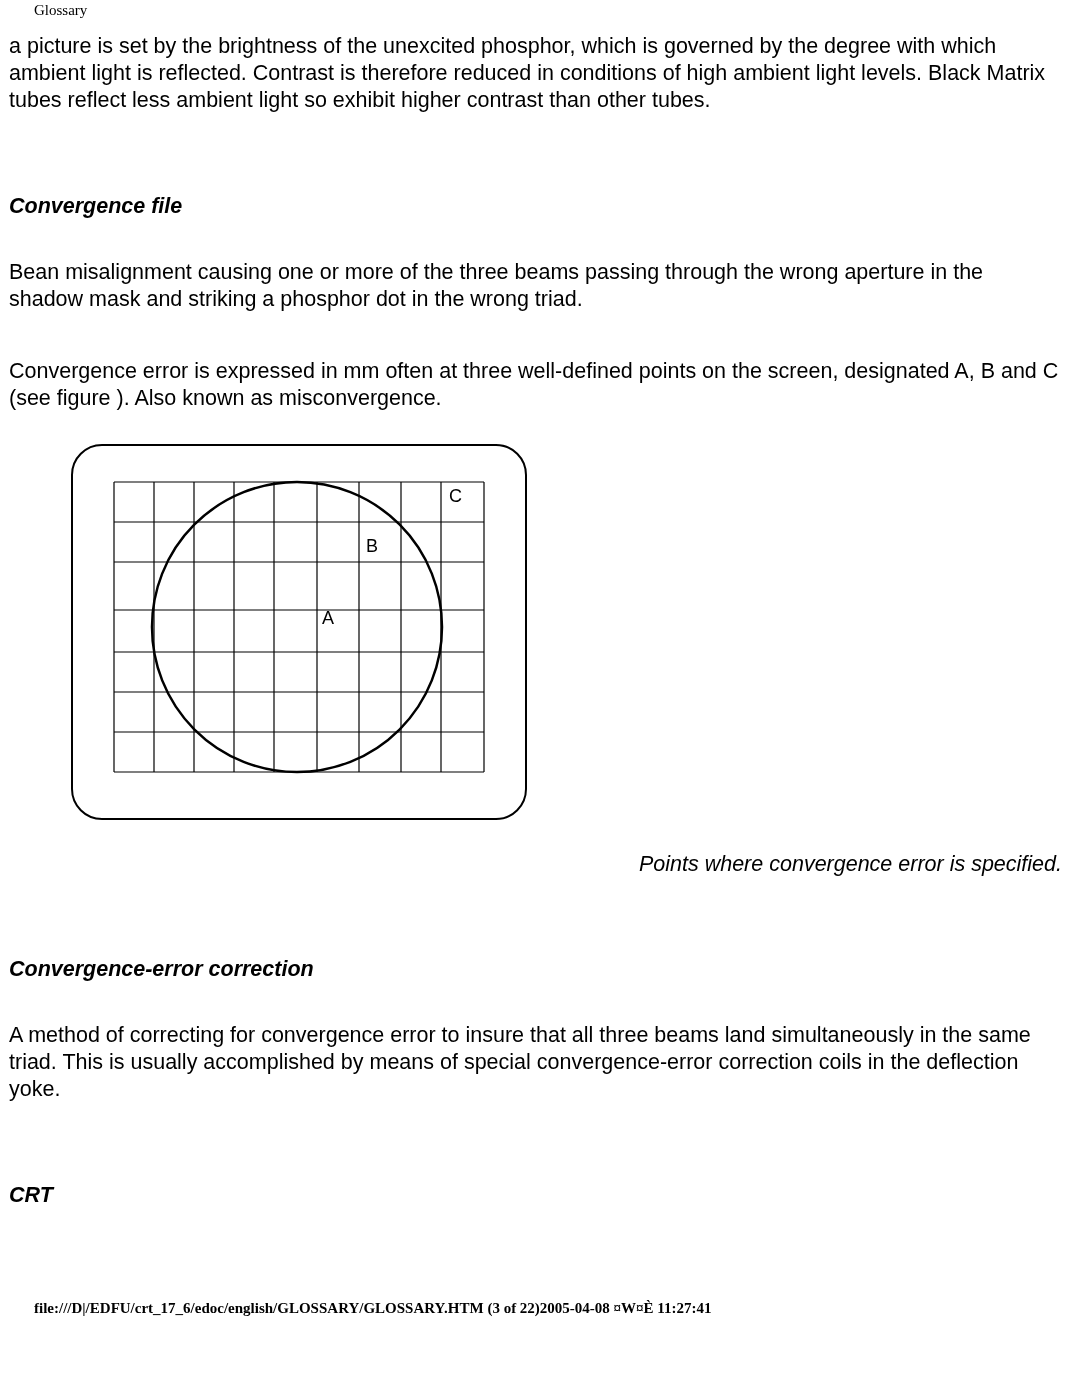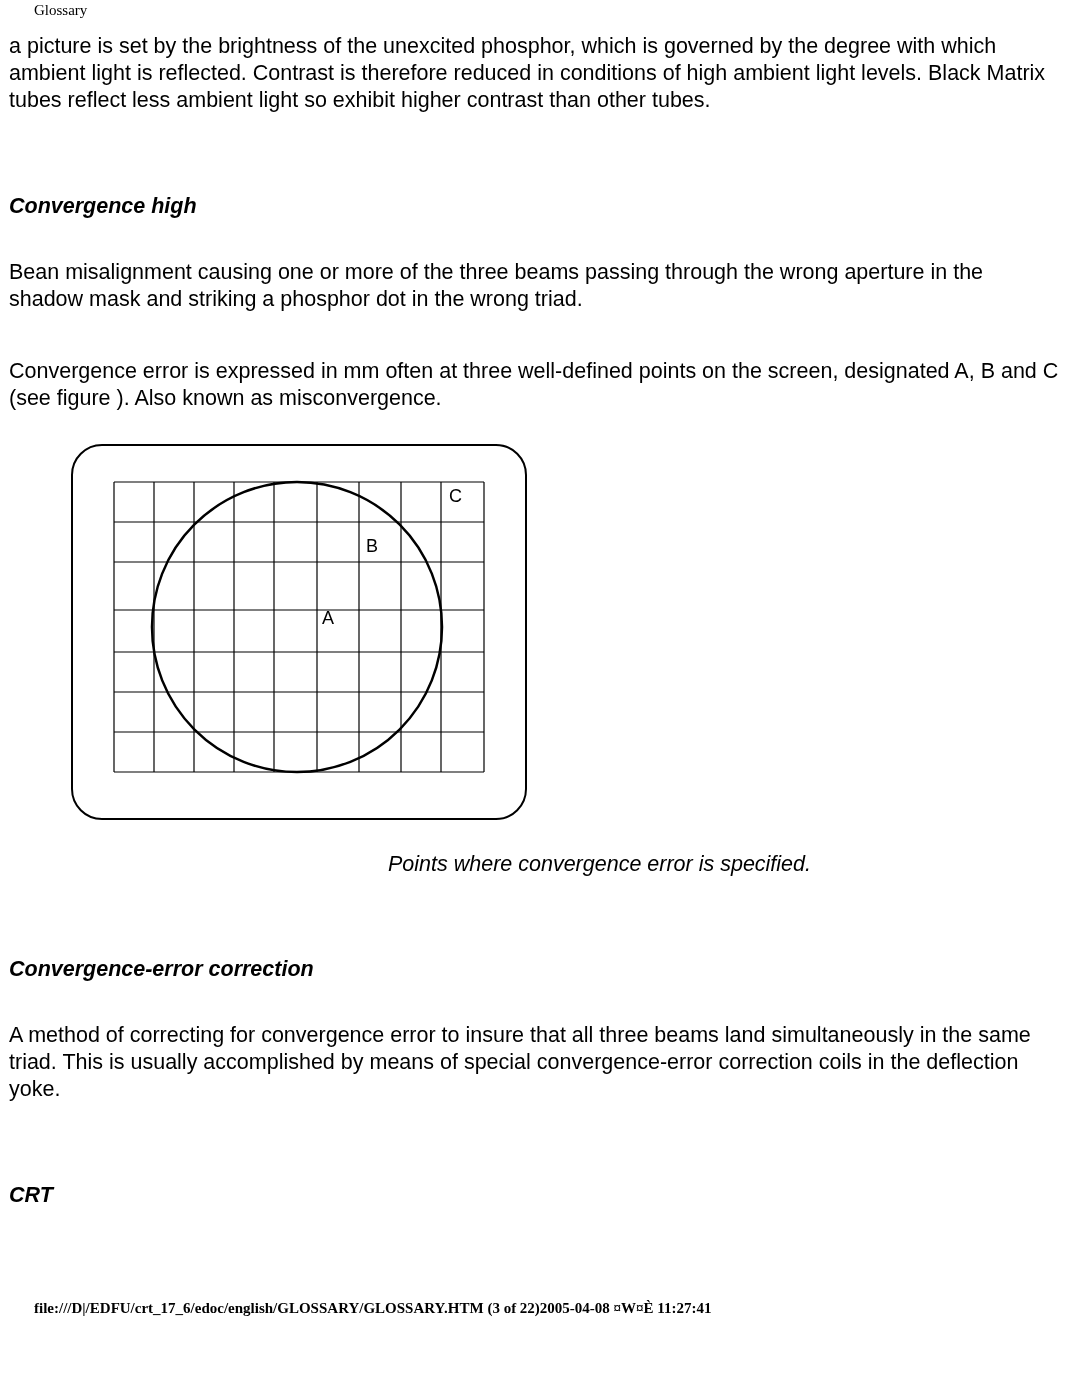--- a/index.html
+++ b/index.html
@@ -30,21 +30,21 @@
   }
   .section-heading.last {
     margin-bottom: 26px;
   }
   .figure-wrap {
     margin: 30px 0 0 0;
   }
   .caption {
     font-size: 21.5px;
     font-style: italic;
-    text-align: center;
+    text-align: right;
     margin: 30px 0 8px 128px;
   }
   .footer {
     font-family: "Times New Roman", Times, serif;
     font-size: 15px;
     padding: 66px 0 6px 34px;
     font-weight: bold;
   }
   svg {
     display: block;
@@ -56,21 +56,21 @@
 </style>
 </head>
 <body>
 
 <div class="header-title">Glossary</div>
 
 <div class="content">
 
   <p class="body-text">a picture is set by the brightness of the unexcited phosphor, which is governed by the degree with which ambient light is reflected. Contrast is therefore reduced in conditions of high ambient light levels. Black Matrix tubes reflect less ambient light so exhibit higher contrast than other tubes.</p>
 
-  <h3 class="section-heading">Convergence high</h3>
+  <h3 class="section-heading">Convergence file</h3>
 
   <p class="body-text">Bean misalignment causing one or more of the three beams passing through the wrong aperture in the shadow mask and striking a phosphor dot in the wrong triad.</p>
 
   <div class="para-gap"></div>
 
   <p class="body-text">Convergence error is expressed in mm often at three well-defined points on the screen, designated A, B and C (see figure ). Also known as misconvergence.</p>
 
   <div class="figure-wrap">
     <svg width="460" height="380" viewBox="0 0 460 380">
 

